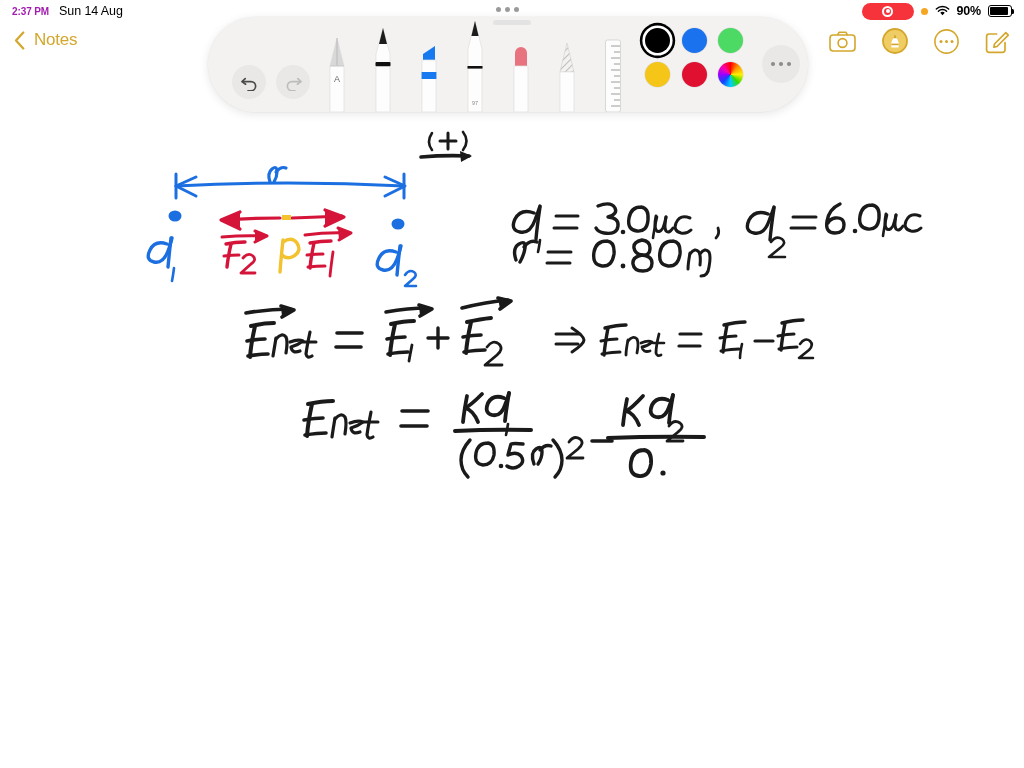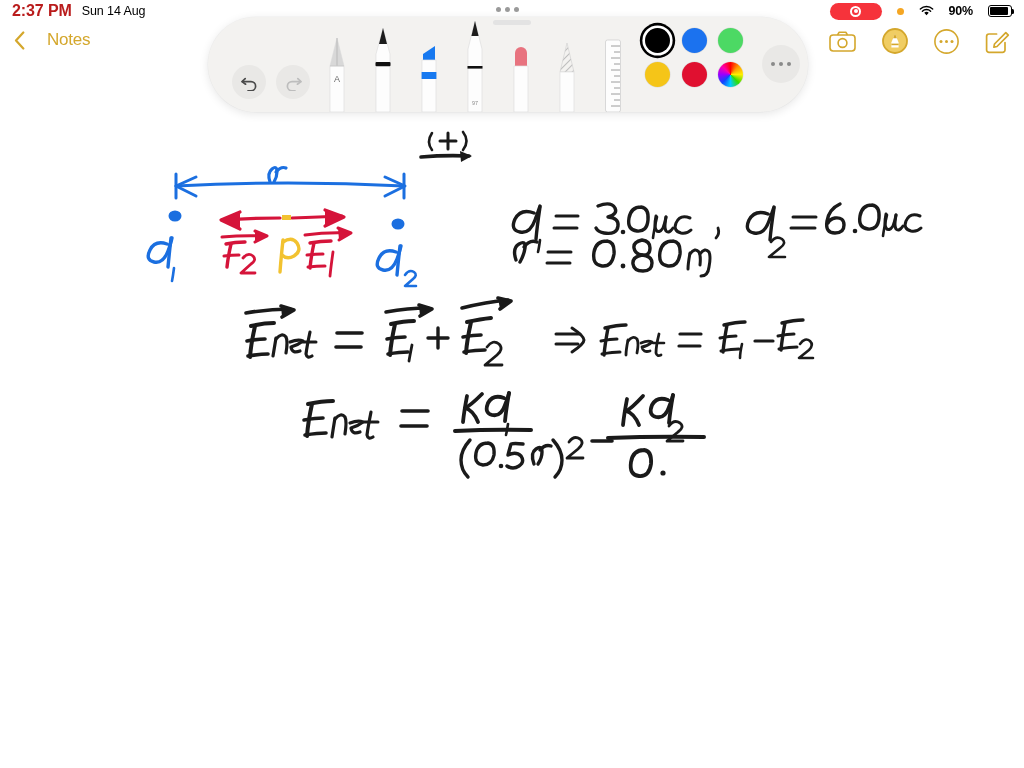--- a/index.html
+++ b/index.html
@@ -11,23 +11,23 @@
     -webkit-font-smoothing: antialiased;
   }
 
   
   .status-bar {
     position: absolute; top: 0; left: 0; width: 1024px; height: 22px;
     display: flex; align-items: center; justify-content: space-between;
     padding: 0 12px; z-index: 40;
   }
   .status-left { display: flex; align-items: center; gap: 10px; }
-  .status-time { font-size: 16px; font-weight: bold; color: #b91c1c; letter-spacing: -0.1px; }
+  .status-time { font-size: 10px; font-weight: bold; color: #a21caf; letter-spacing: -0.1px; }
   .status-date { font-size: 12.5px; font-weight: normal; color: #000; letter-spacing: -0.1px; }
-  .status-right { display: flex; align-items: center; gap: 15px; }
+  .status-right { display: flex; align-items: center; gap: 7px; }
 
   .rec-pill {
     width: 52px; height: 17px; border-radius: 9px; background: #F6333B;
     display: flex; align-items: center; justify-content: center;
   }
   .rec-ring {
     width: 11px; height: 11px; border-radius: 50%;
     border: 2px solid #ffffff; display: flex; align-items: center; justify-content: center;
   }
   .rec-dot { width: 4px; height: 4px; border-radius: 50%; background: #ffffff; }
@@ -42,21 +42,21 @@
   }
   .battery:after {
     content: ""; position: absolute; right: -3.2px; top: 3.4px;
     width: 2px; height: 4.6px; background: #000; border-radius: 0 1.5px 1.5px 0;
   }
   .battery-fill { background: #000; height: 100%; width: 90%; border-radius: 1px; }
 
   
   .notes-back {
     position: absolute; left: 14px; top: 30px;
-    display: flex; align-items: center; gap: 22px; z-index: 40;
+    display: flex; align-items: center; gap: 9px; z-index: 40;
     color: #D4A72C; cursor: pointer;
   }
   .notes-back .label { font-size: 17px; color: #D4A72C; letter-spacing: -0.2px; }
 
   
   .top-right-icons {
     position: absolute; right: 14px; top: 28px;
     display: flex; align-items: center; gap: 26px; z-index: 40;
   }
   .tri-btn { cursor: pointer; display: flex; align-items: center; justify-content: center; }

